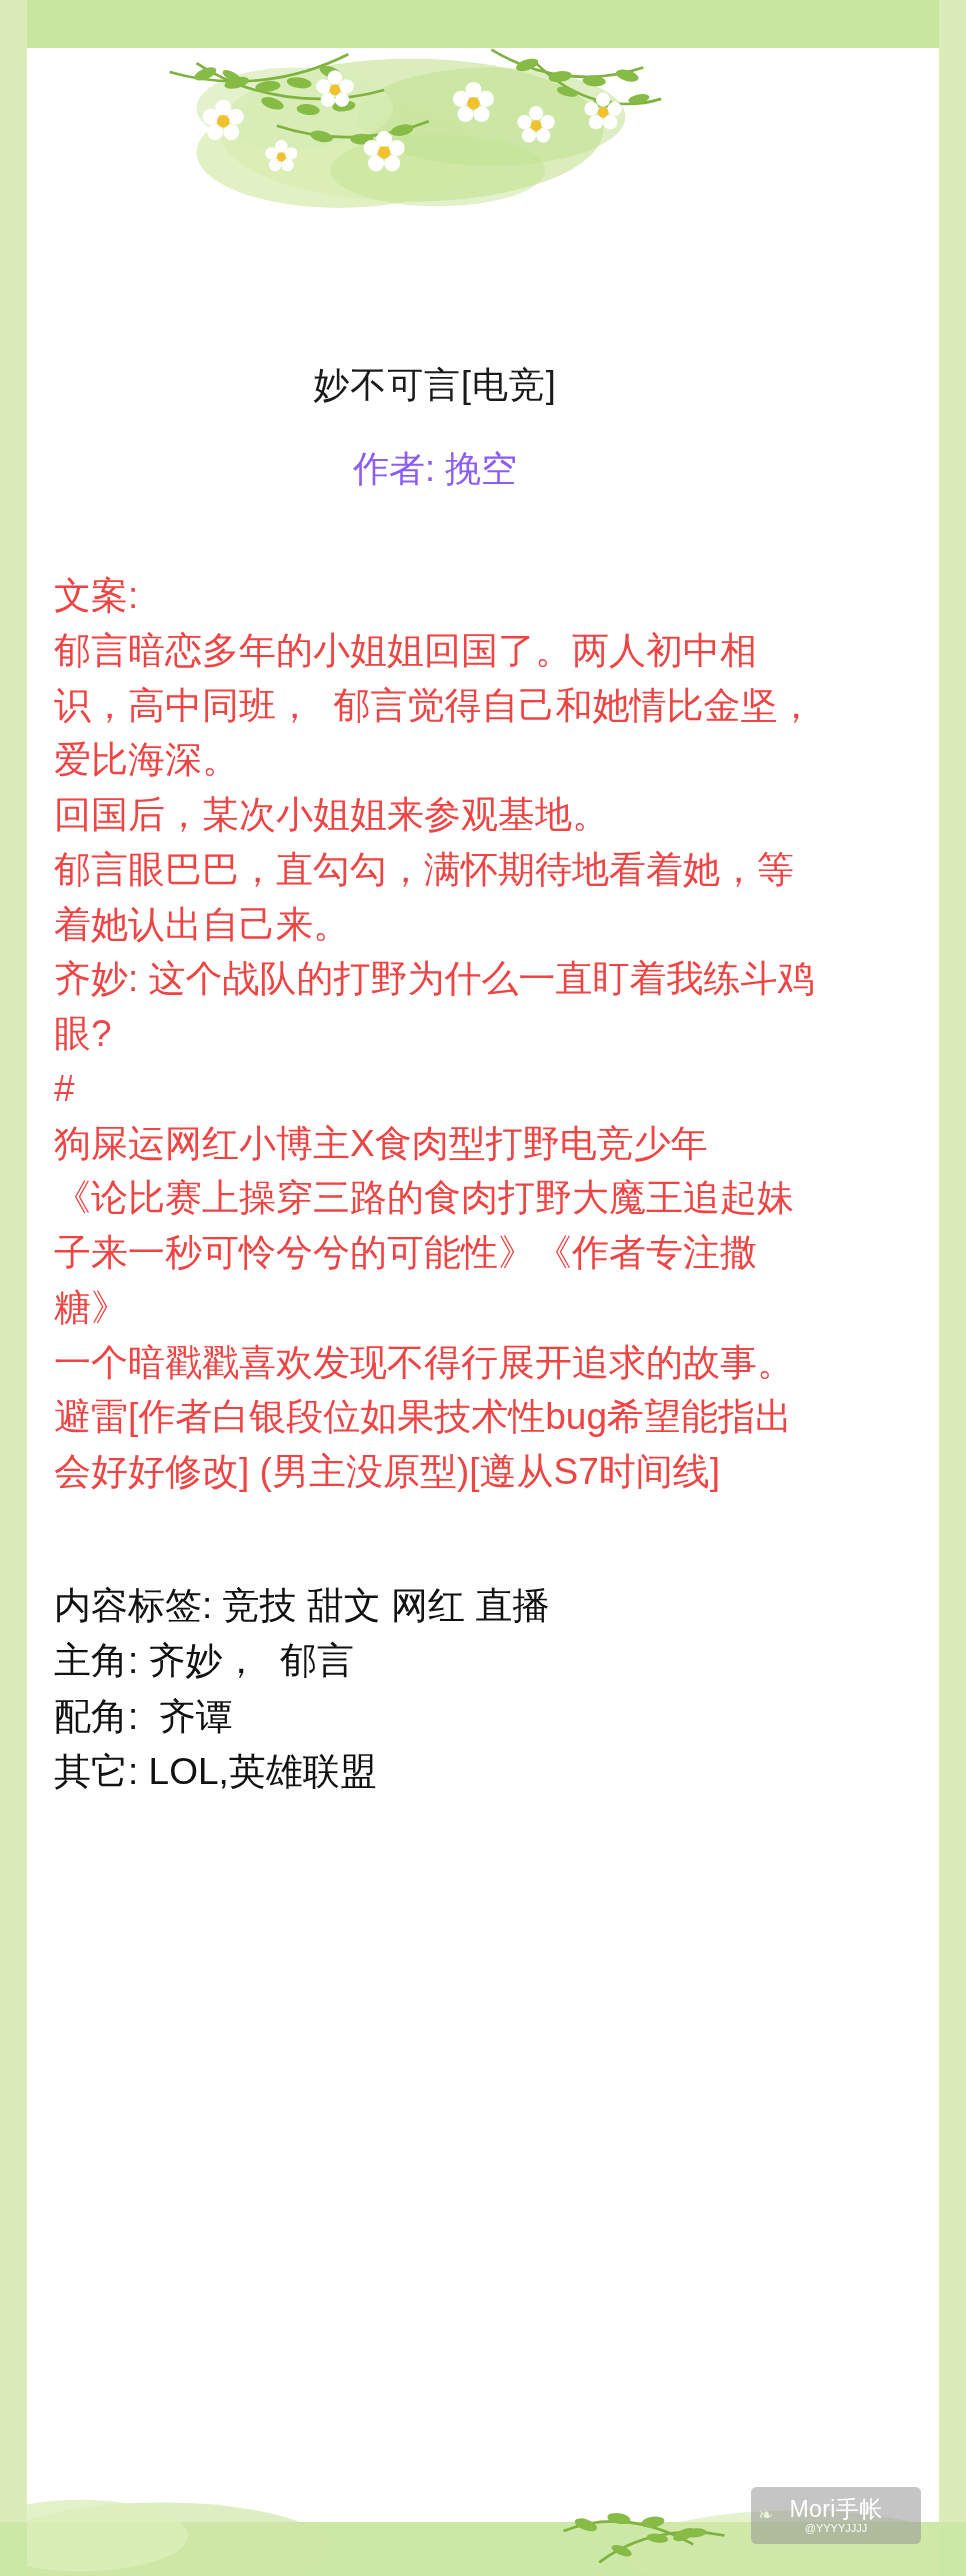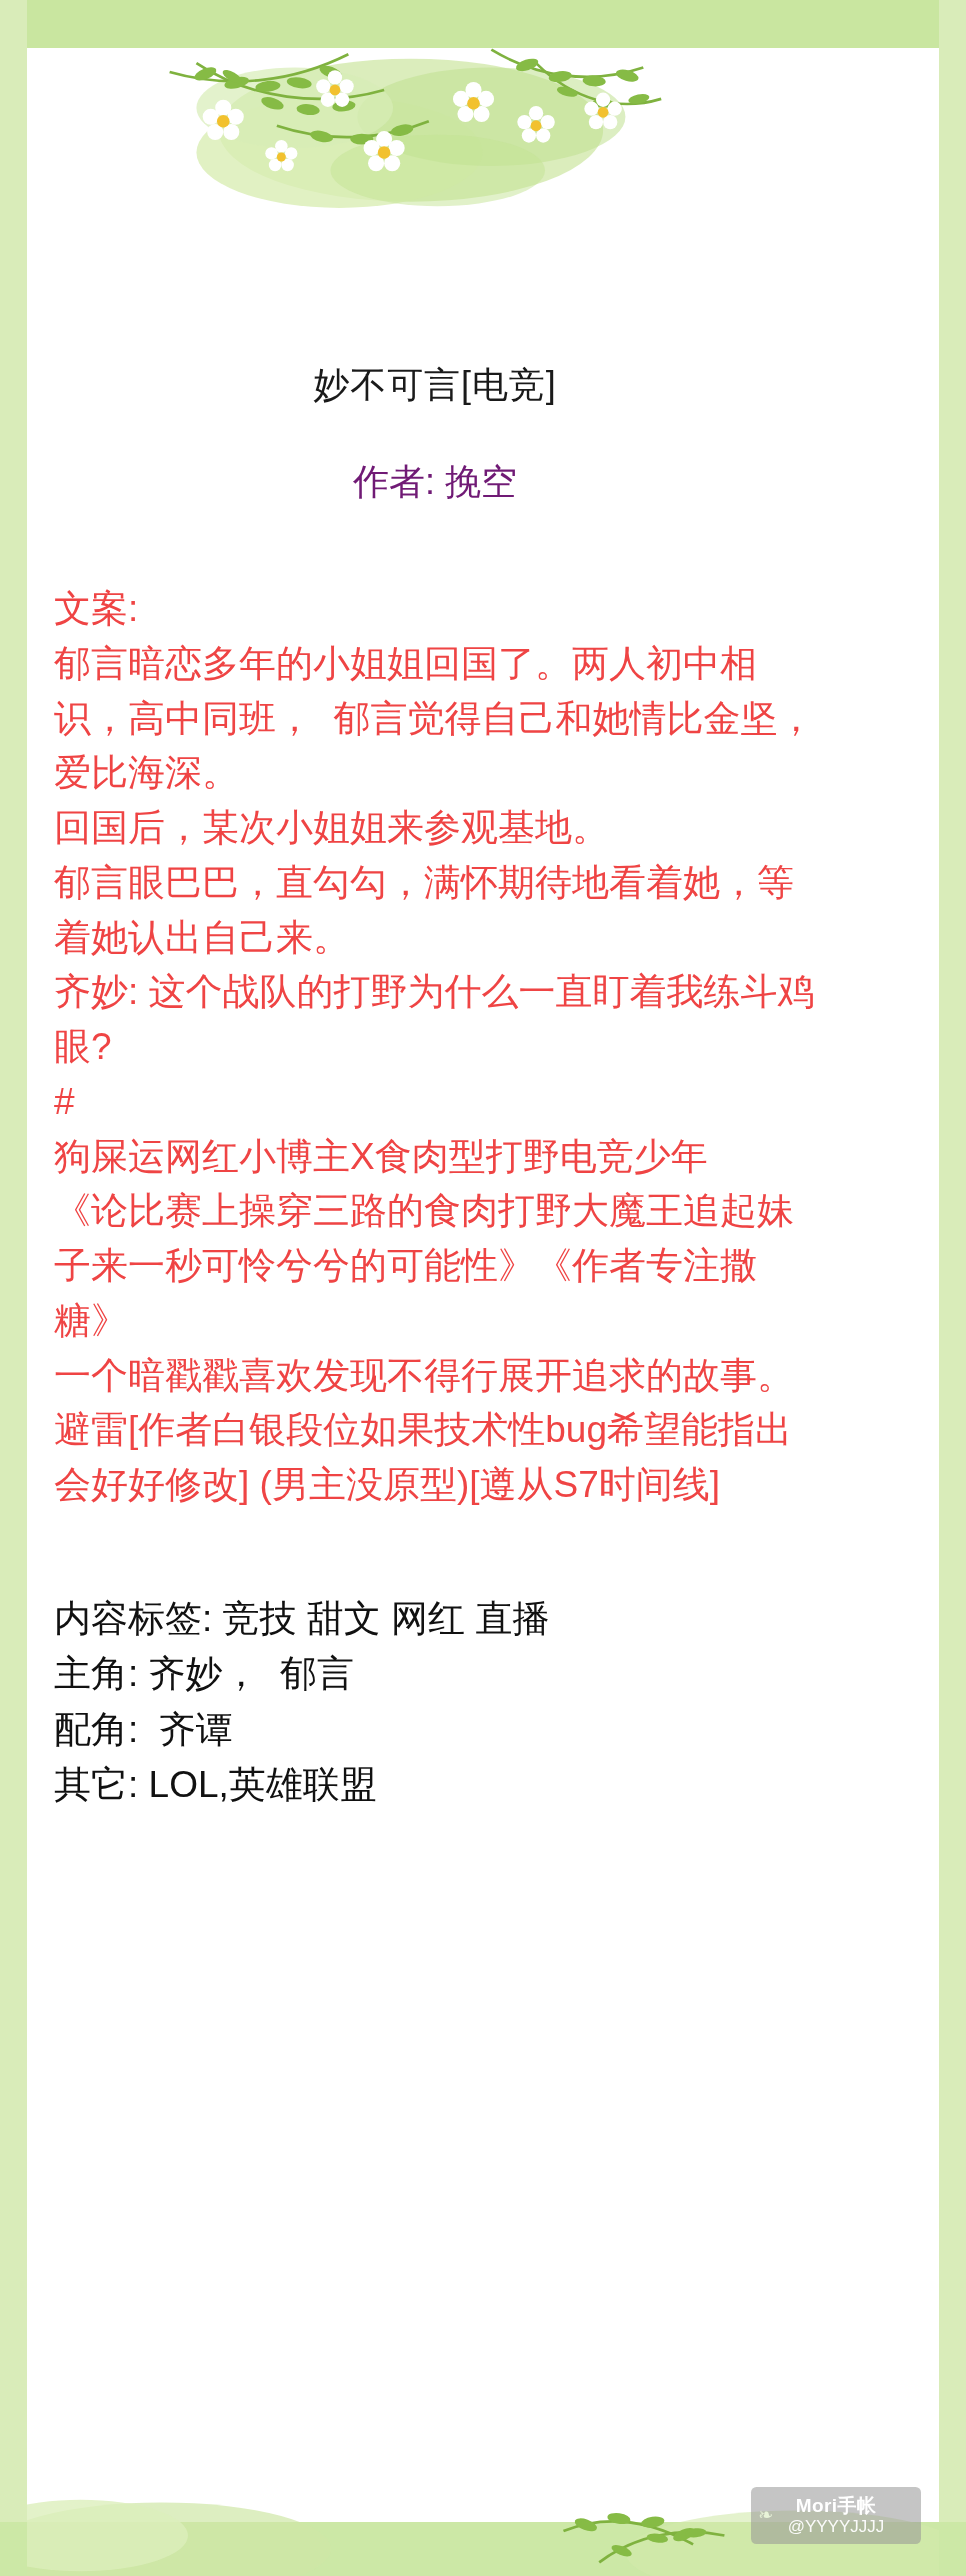--- a/index.html
+++ b/index.html
@@ -92,22 +92,22 @@
     font-size: 36px;
     color: #1a1a1a;
     letter-spacing: 0.9px;
     margin: 0 0 9px 0;
     font-weight: normal;
     line-height: 1.5;
   }
   .author {
     text-align: center;
     font-size: 36px;
-    color: #701a75;
-    margin: 43px 0 0 0;
+    color: #8b5cf6;
+    margin: 30px 0 0 0;
     font-weight: normal;
     line-height: 1.5;
   }
 
   .body-block {
     margin-top: 73px;
     font-size: 37px;
     line-height: 1.48;
     color: #ef4444;
     white-space: pre-wrap;
@@ -135,26 +135,26 @@
     border-radius: 5.4px;
     color: #ffffff;
     display: flex;
     flex-direction: column;
     align-items: center;
     justify-content: center;
     font-size: 21.5px;
     line-height: 1.15;
   }
   .watermark .wm-main {
-    font-size: 19px;
-    font-weight: bold;
+    font-size: 23px;
+    font-weight: normal;
     letter-spacing: 0.4px;
   }
   .watermark .wm-sub {
-    font-size: 17px;
+    font-size: 11px;
     opacity: 0.95;
   }
   .wm-leaf {
     position: absolute;
     left: 7.2px;
     top: 18px;
     color: #e8f3d8;
     font-size: 18px;
   }
 </style>

